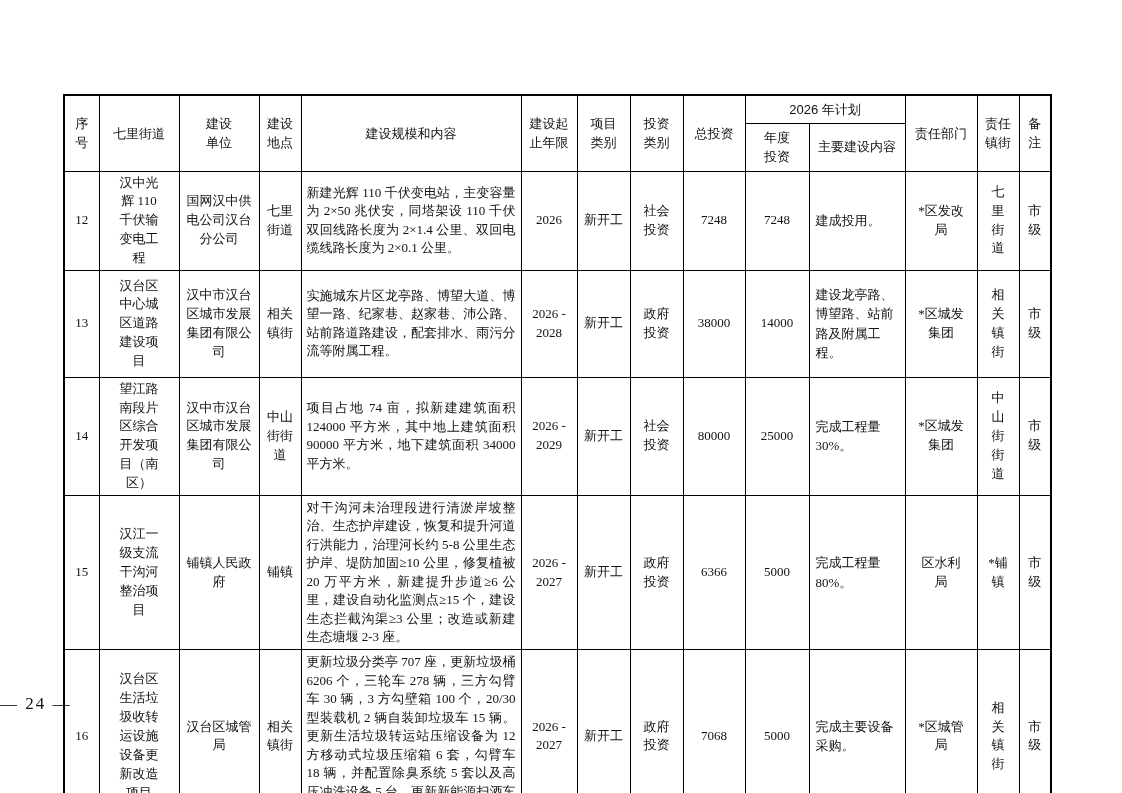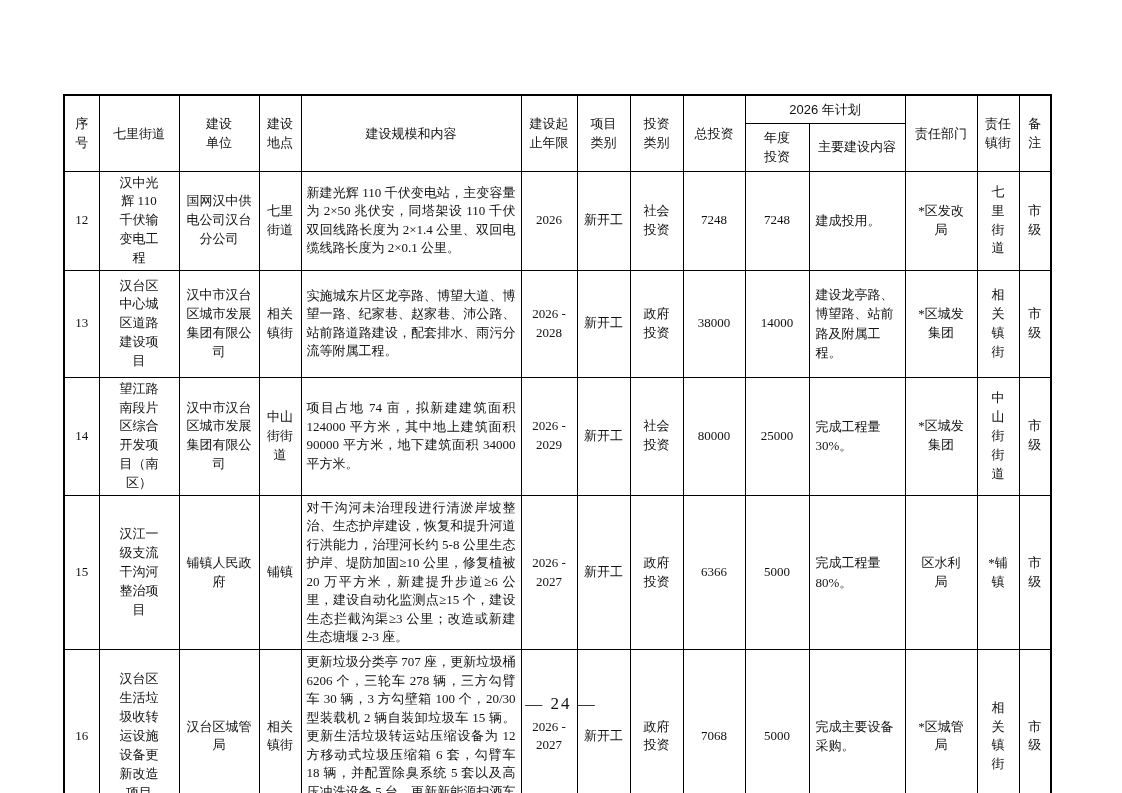--- a/index.html
+++ b/index.html
@@ -59,21 +59,20 @@
   .doc-table tbody td:nth-child(11) {
     text-align: left; padding: 14px 6px; line-height: 1.5;
   }
   .doc-table tbody td:nth-child(12) { padding: 12px 10px; }
   .doc-table tbody td:nth-child(13) { padding: 2px 8px; }
   .doc-table tbody td:nth-child(14) { padding: 2px 8px; }
 
   .page-number {
     position: absolute;
     left: 0; top: 694px; width: 1122px;
-    text-align: center;
     font-size: 17px;
     letter-spacing: 2px;
     color: #111;
   }
 </style>
 </head>
 <body>
 
 <div class="page">
 

